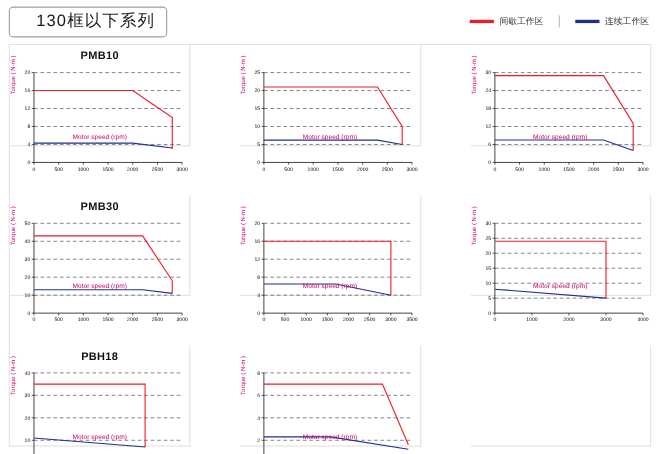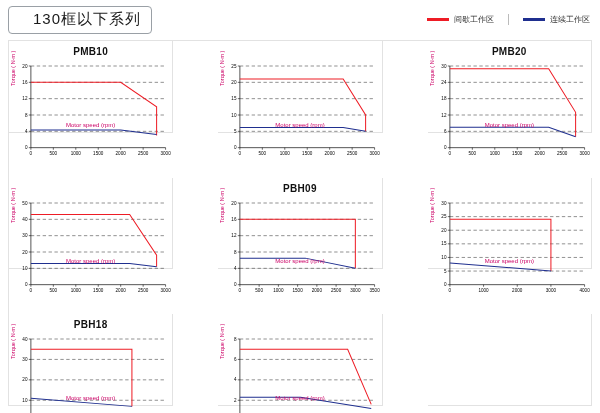--- a/index.html
+++ b/index.html
@@ -206,21 +206,20 @@
             <line x1="23.5" x2="26" y1="6" y2="6" stroke="#000000" stroke-width="0.7"></line>
             <text x="22" y="8" text-anchor="end" font-size="5.5" fill="#000" font-family="&quot;Liberation Sans&quot;, sans-serif">25</text>
             <polyline points="26.00,21.68 148.67,21.68 175.33,64.80 175.33,84.40" fill="none" stroke="#ee1c25" stroke-width="1.2"></polyline>
             <polyline points="26.00,79.70 148.67,79.70 175.33,84.40" fill="none" stroke="#1f2f8f" stroke-width="1.2"></polyline>
           </svg>
         </div>
         <div class="axis-title-x">Motor speed (rpm)</div>
         <div class="axis-title-y">Torque ( N-m )</div>
       </div>
       <div class="cell">
-        <div class="chart-title">PMB20</div>
         <div class="plot-wrap">
           <svg class="plot" viewBox="0 0 194 120" preserveAspectRatio="none">
             <line x1="26" x2="186" y1="84.4" y2="84.4" stroke="#222222" stroke-width="0.6" stroke-dasharray="4 3"></line>
             <line x1="26" x2="186" y1="64.8" y2="64.8" stroke="#222222" stroke-width="0.6" stroke-dasharray="4 3"></line>
             <line x1="26" x2="186" y1="45.2" y2="45.2" stroke="#222222" stroke-width="0.6" stroke-dasharray="4 3"></line>
             <line x1="26" x2="186" y1="25.599999999999994" y2="25.599999999999994" stroke="#222222" stroke-width="0.6" stroke-dasharray="4 3"></line>
             <line x1="26" x2="186" y1="6" y2="6" stroke="#222222" stroke-width="0.6" stroke-dasharray="4 3"></line>
             <line x1="26" x2="186" y1="104" y2="104" stroke="#000000" stroke-width="0.8"></line>
             <line x1="26" x2="26" y1="6" y2="104" stroke="#000000" stroke-width="0.8"></line>
             <line x1="26" x2="26" y1="104" y2="106.5" stroke="#000000" stroke-width="0.7"></line>
@@ -250,20 +249,21 @@
             <line x1="23.5" x2="26" y1="6" y2="6" stroke="#000000" stroke-width="0.7"></line>
             <text x="22" y="8" text-anchor="end" font-size="5.5" fill="#000" font-family="&quot;Liberation Sans&quot;, sans-serif">30</text>
             <polyline points="26.00,9.27 143.33,9.27 175.33,61.53 175.33,90.93" fill="none" stroke="#ee1c25" stroke-width="1.2"></polyline>
             <polyline points="26.00,79.50 143.33,79.50 175.33,90.93" fill="none" stroke="#1f2f8f" stroke-width="1.2"></polyline>
           </svg>
         </div>
         <div class="axis-title-x">Motor speed (rpm)</div>
         <div class="axis-title-y">Torque ( N-m )</div>
       </div>
       <div class="cell">
+        <div class="chart-title">PMB30</div>
         <div class="plot-wrap">
           <svg class="plot" viewBox="0 0 194 120" preserveAspectRatio="none">
             <line x1="26" x2="186" y1="84.4" y2="84.4" stroke="#222222" stroke-width="0.6" stroke-dasharray="4 3"></line>
             <line x1="26" x2="186" y1="64.8" y2="64.8" stroke="#222222" stroke-width="0.6" stroke-dasharray="4 3"></line>
             <line x1="26" x2="186" y1="45.2" y2="45.2" stroke="#222222" stroke-width="0.6" stroke-dasharray="4 3"></line>
             <line x1="26" x2="186" y1="25.599999999999994" y2="25.599999999999994" stroke="#222222" stroke-width="0.6" stroke-dasharray="4 3"></line>
             <line x1="26" x2="186" y1="6" y2="6" stroke="#222222" stroke-width="0.6" stroke-dasharray="4 3"></line>
             <line x1="26" x2="186" y1="104" y2="104" stroke="#000000" stroke-width="0.8"></line>
             <line x1="26" x2="26" y1="6" y2="104" stroke="#000000" stroke-width="0.8"></line>
             <line x1="26" x2="26" y1="104" y2="106.5" stroke="#000000" stroke-width="0.7"></line>
@@ -293,21 +293,20 @@
             <line x1="23.5" x2="26" y1="6" y2="6" stroke="#000000" stroke-width="0.7"></line>
             <text x="22" y="8" text-anchor="end" font-size="5.5" fill="#000" font-family="&quot;Liberation Sans&quot;, sans-serif">50</text>
             <polyline points="26.00,19.72 143.33,19.72 175.33,68.72 175.33,82.44" fill="none" stroke="#ee1c25" stroke-width="1.2"></polyline>
             <polyline points="26.00,78.52 143.33,78.52 175.33,82.44" fill="none" stroke="#1f2f8f" stroke-width="1.2"></polyline>
           </svg>
         </div>
         <div class="axis-title-x">Motor speed (rpm)</div>
         <div class="axis-title-y">Torque ( N-m )</div>
       </div>
       <div class="cell">
-        <div class="chart-title">PBH09</div>
         <div class="plot-wrap">
           <svg class="plot" viewBox="0 0 194 120" preserveAspectRatio="none">
             <line x1="26" x2="186" y1="84.4" y2="84.4" stroke="#222222" stroke-width="0.6" stroke-dasharray="4 3"></line>
             <line x1="26" x2="186" y1="64.8" y2="64.8" stroke="#222222" stroke-width="0.6" stroke-dasharray="4 3"></line>
             <line x1="26" x2="186" y1="45.2" y2="45.2" stroke="#222222" stroke-width="0.6" stroke-dasharray="4 3"></line>
             <line x1="26" x2="186" y1="25.599999999999994" y2="25.599999999999994" stroke="#222222" stroke-width="0.6" stroke-dasharray="4 3"></line>
             <line x1="26" x2="186" y1="6" y2="6" stroke="#222222" stroke-width="0.6" stroke-dasharray="4 3"></line>
             <line x1="26" x2="186" y1="104" y2="104" stroke="#000000" stroke-width="0.8"></line>
             <line x1="26" x2="26" y1="6" y2="104" stroke="#000000" stroke-width="0.8"></line>
             <line x1="26" x2="26" y1="104" y2="106.5" stroke="#000000" stroke-width="0.7"></line>

